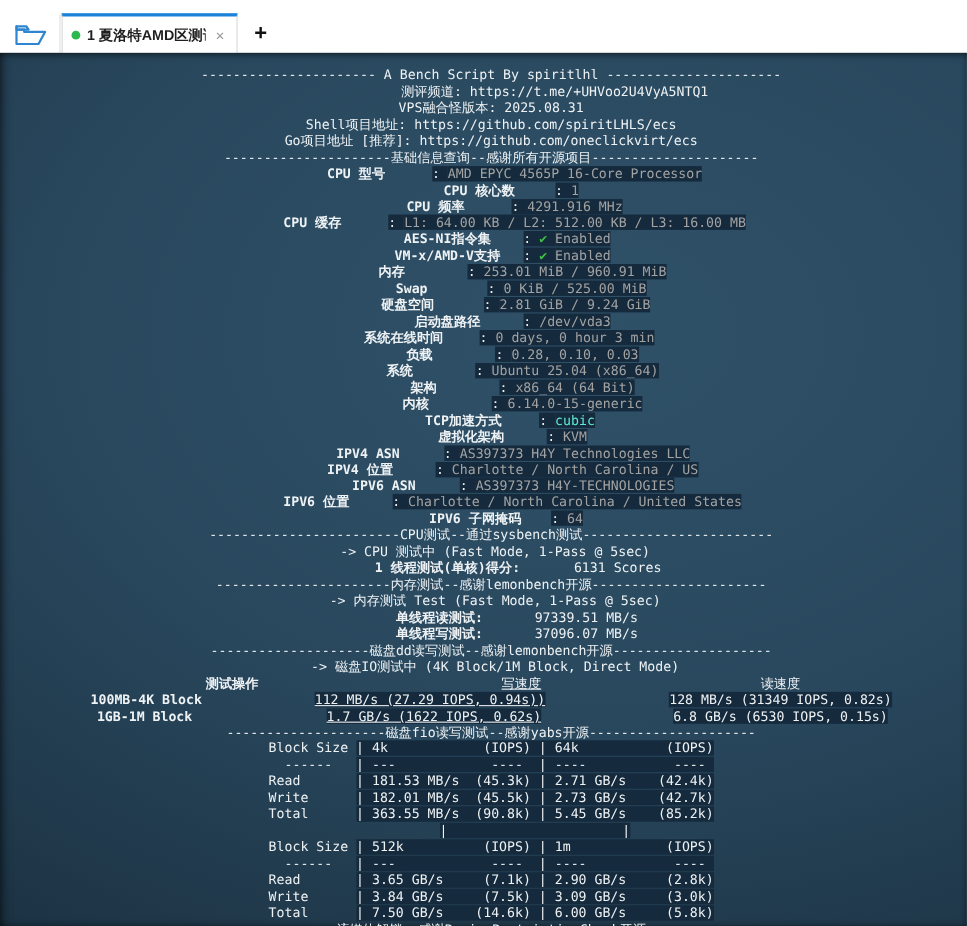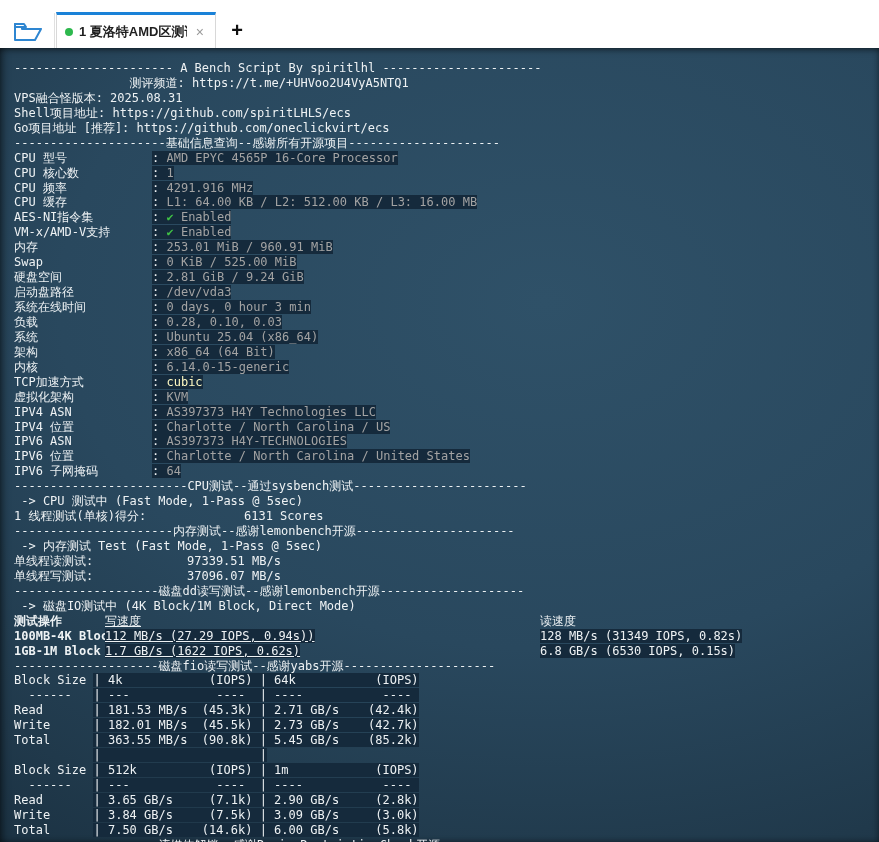--- a/index.html
+++ b/index.html
@@ -51,28 +51,29 @@
       inset 7px 0 9px -5px rgba(0,0,0,.55),
       inset 0 5px 7px -4px rgba(0,0,0,.6),
       inset -3px -3px 6px -3px rgba(0,0,0,.4);
     padding:13px 0 0 14px;
     box-sizing:border-box;
     font-family:"DejaVu Sans Mono", monospace;
     font-size:12px;line-height:14.95px;
     color:#eef2f4;
     white-space:pre;
     overflow:hidden;
+    text-align:center;
   }
   .line{height:14.95px;}
   .s-p{color:#eef2f4;}
   .s-w{background:#152a3c;color:#eef2f4;}
   .s-c{background:#152a3c;color:#a3a3a3;}
   .s-g{background:#152a3c;color:#3fbf45;}
-  .s-y{background:#152a3c;color:#fef9c3;}
-  .lbl{display:inline-block;width:138px;}
+  .s-y{background:#152a3c;color:#5eead4;}
+  .lbl{display:inline-block;width:138px;font-weight:bold;}
   .c1{display:inline-block;width:91px;font-weight:bold;}
   .c2{display:inline-block;width:435px;text-decoration:underline;}
 </style>
 </head>
 <body>
 
 <div class="tabbar">
   <div class="folder-btn" title="">
     <svg width="30" height="24" viewBox="0 0 30 24">
       <path d="M2 5 L2 21 L22 21 L28 10 L9 10 L9 8 L2 8 Z" fill="none" stroke="#2e86d1" stroke-width="2" stroke-linejoin="round"></path>

